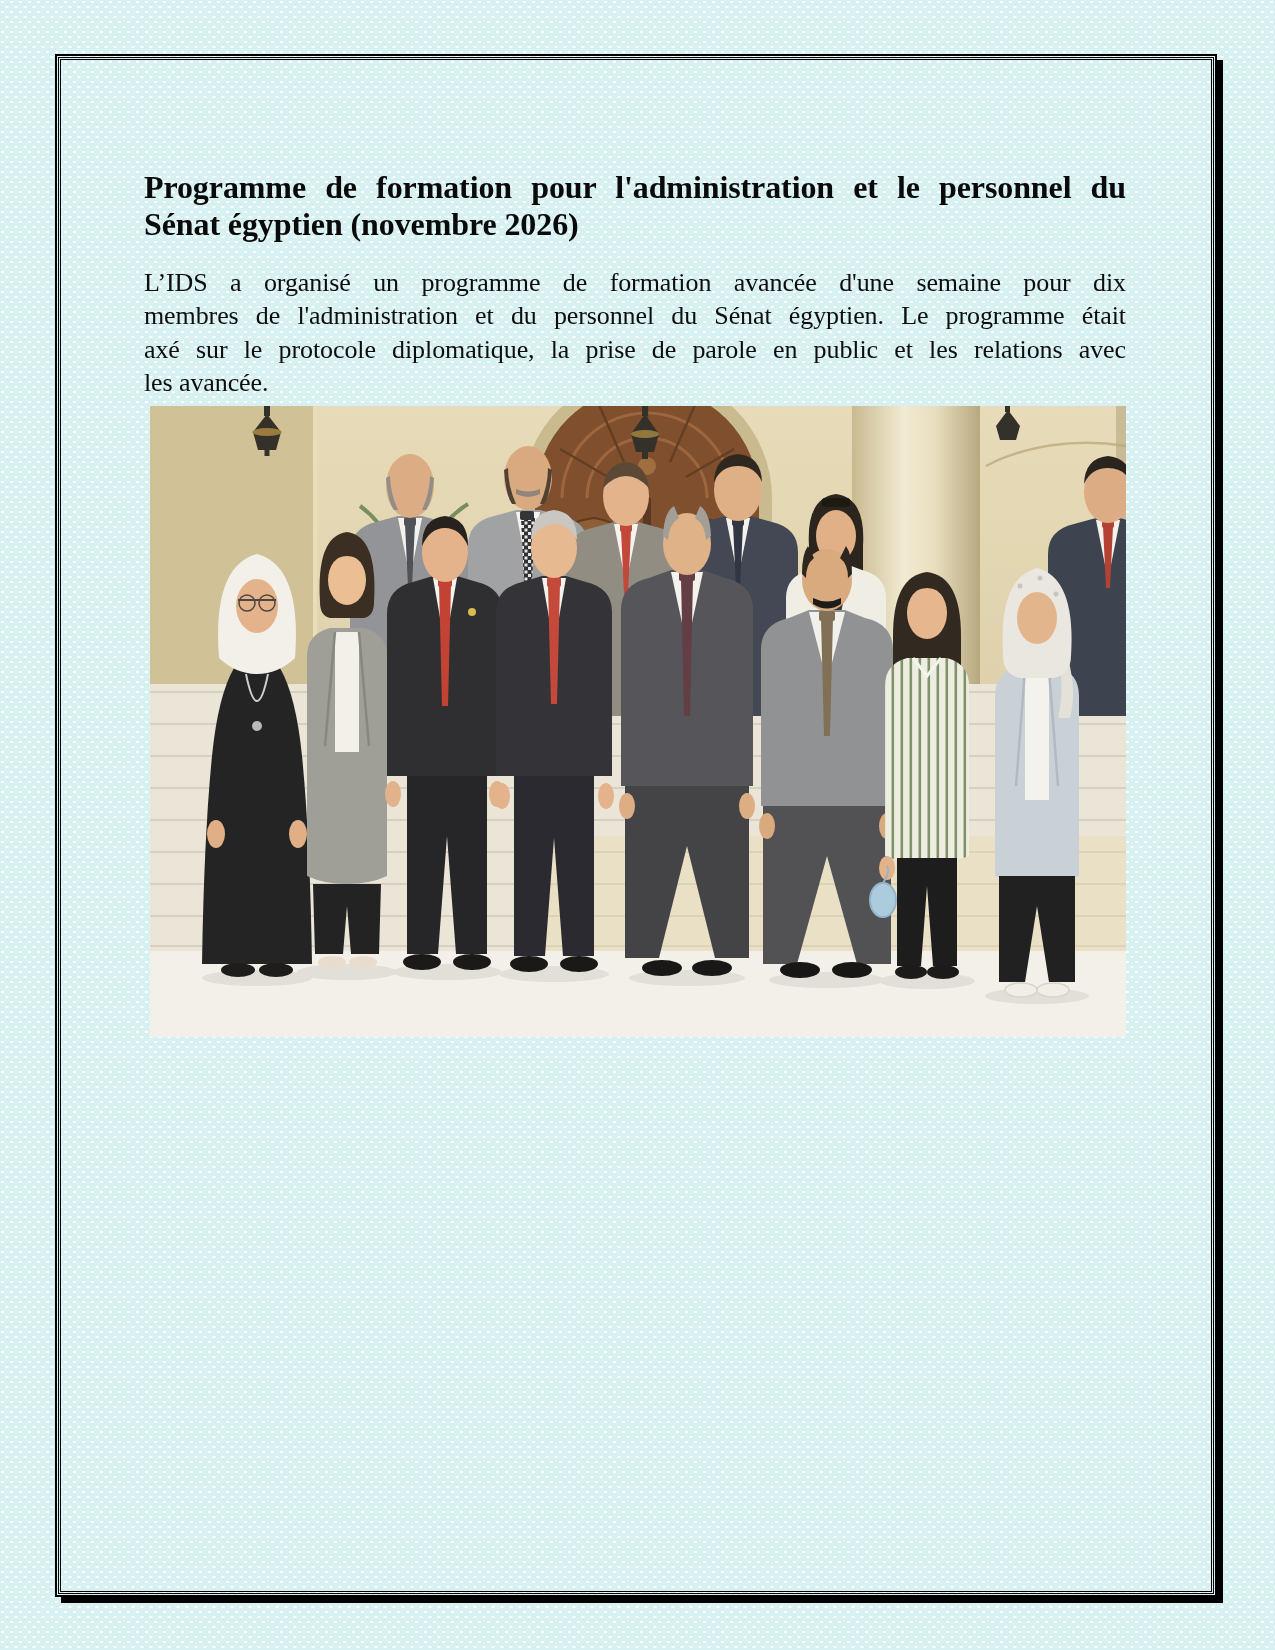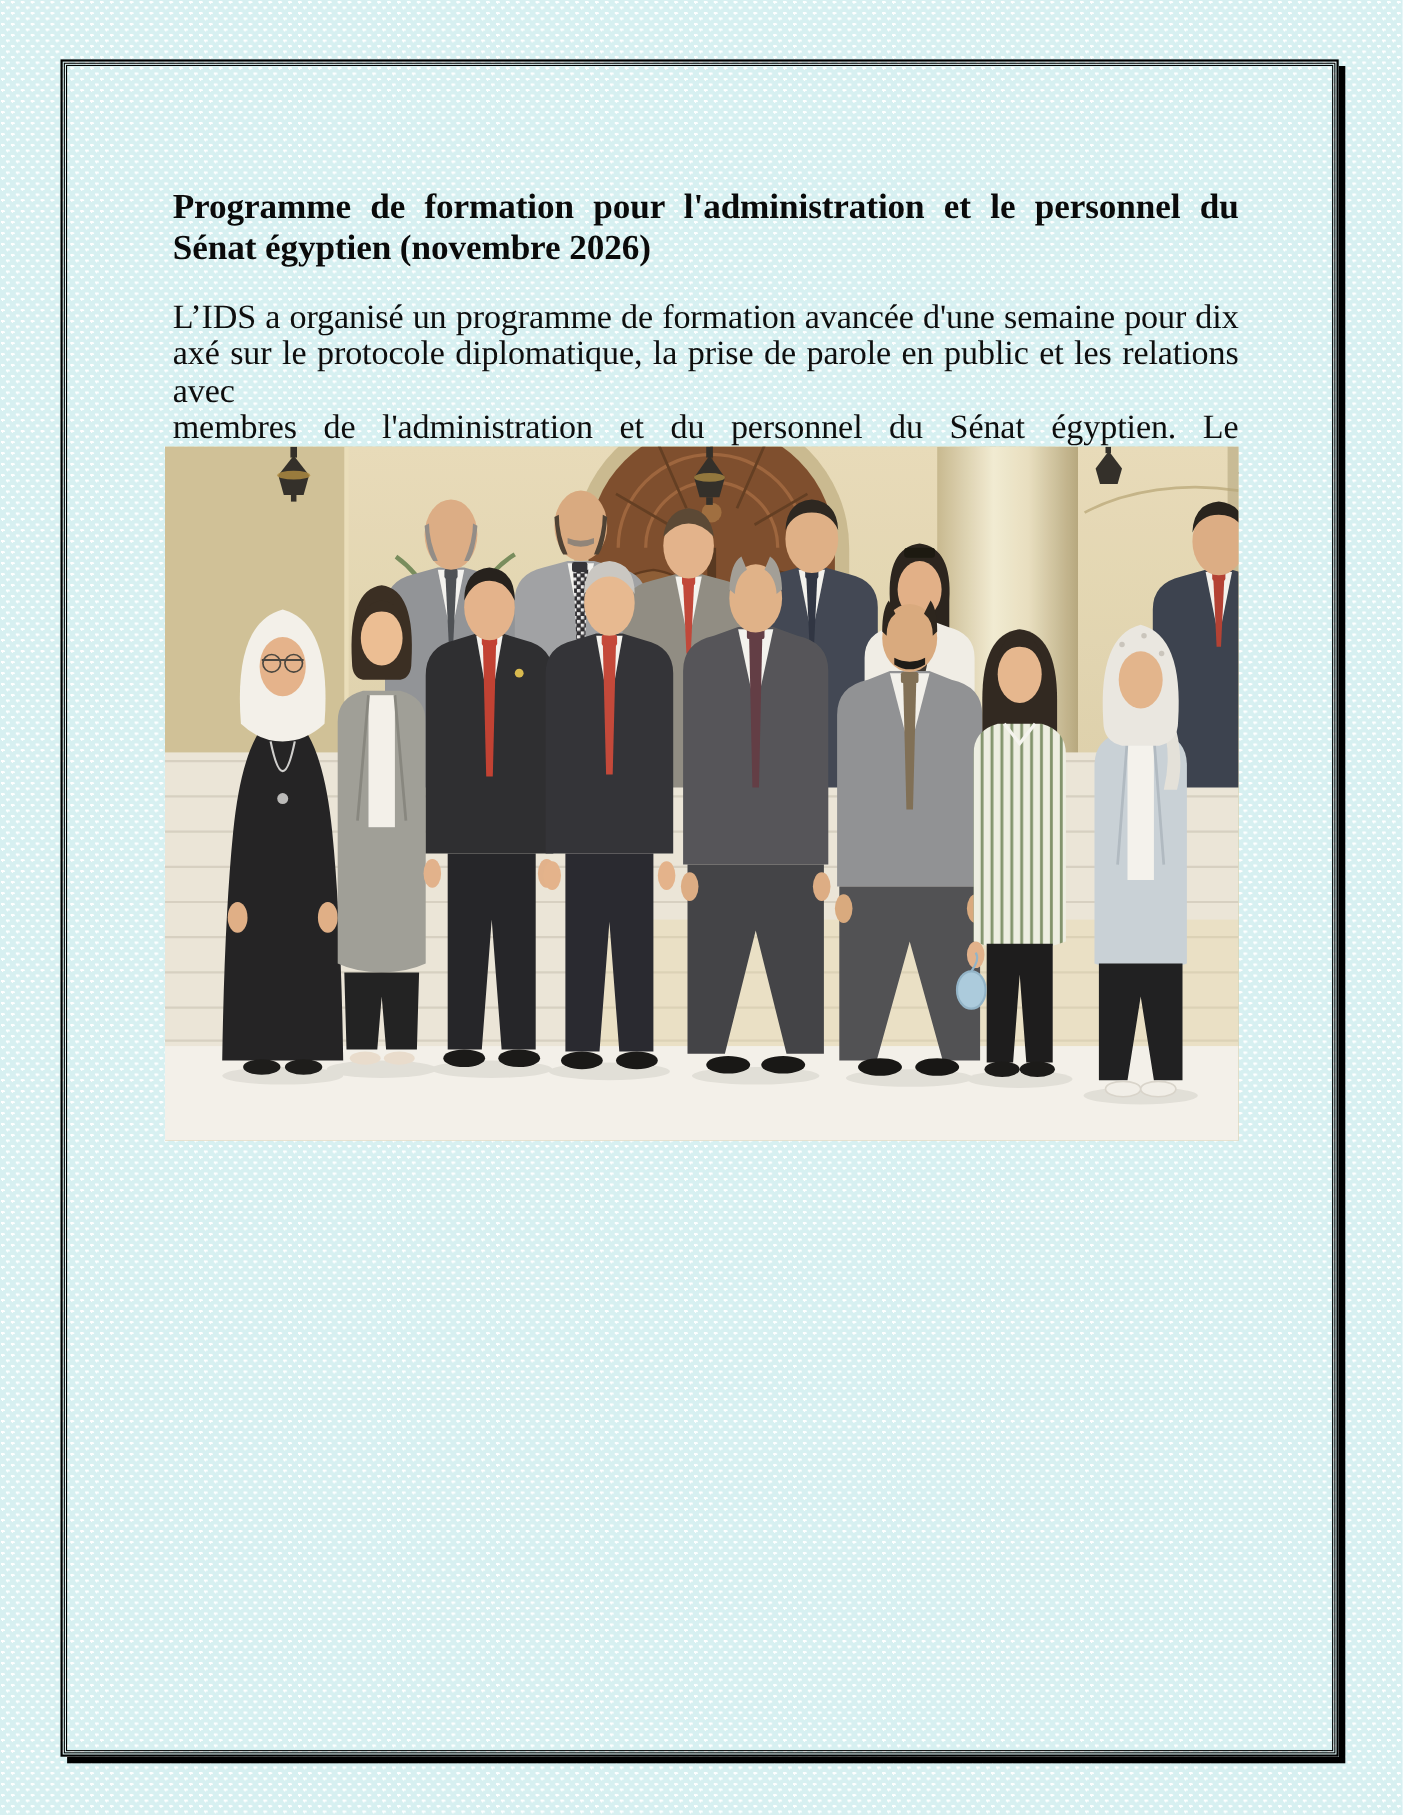--- a/index.html
+++ b/index.html
@@ -39,26 +39,26 @@
     font-weight: 700;
     font-size: 32px;
     line-height: 36.6px;
     color: #0a0a0a;
     letter-spacing: -0.1px;
   }
   .bodytext {
     position: absolute;
     left: 144px; top: 240px;
     width: 982px;
-    font-size: 31px;
+    font-size: 26px;
     line-height: 33.3px;
     color: #0e0e0e;
     letter-spacing: -0.1px;
   }
-  .line { display: block; margin-left: 13px; }
+  .line { display: block; }
   .just {
     text-align: justify;
     -moz-text-align-last: justify;
     text-align-last: justify;
   }
   .photo {
     position: absolute;
     left: 150px; top: 406px;
     width: 976px; height: 631px;
     overflow: hidden;
@@ -77,22 +77,22 @@
     </div>
   </div>
 
   <h1 class="title">
     <span class="line just">Programme de formation pour l'administration et le personnel du</span>
     <span class="line">Sénat égyptien (novembre 2026)</span>
   </h1>
 
   <p class="bodytext">
     <span class="line just">L’IDS a organisé un programme de formation avancée d'une semaine pour dix</span>
+    <span class="line just">membres de l'administration et du personnel du Sénat égyptien. Le programme était</span>
     <span class="line just">axé sur le protocole diplomatique, la prise de parole en public et les relations avec</span>
-    <span class="line just">membres de l'administration et du personnel du Sénat égyptien. Le programme était</span>
     <span class="line">les avancée.</span>
   </p>
 
   <div class="photo">
     <svg width="976" height="631" viewBox="0 0 976 631" xmlns="http://www.w3.org/2000/svg">
       <title>Group photograph of thirteen training participants — men in grey and dark suits with red ties and women, two wearing headscarves — standing on white marble steps in front of an ornate arched wooden door, beige walls, a cream column and hanging lanterns.</title>
       <defs>
         <linearGradient id="wallGrad" x1="0" y1="0" x2="0" y2="1">
           <stop offset="0" stop-color="#e8dcba"></stop>
             <stop offset="1" stop-color="#d2c39a"></stop>

